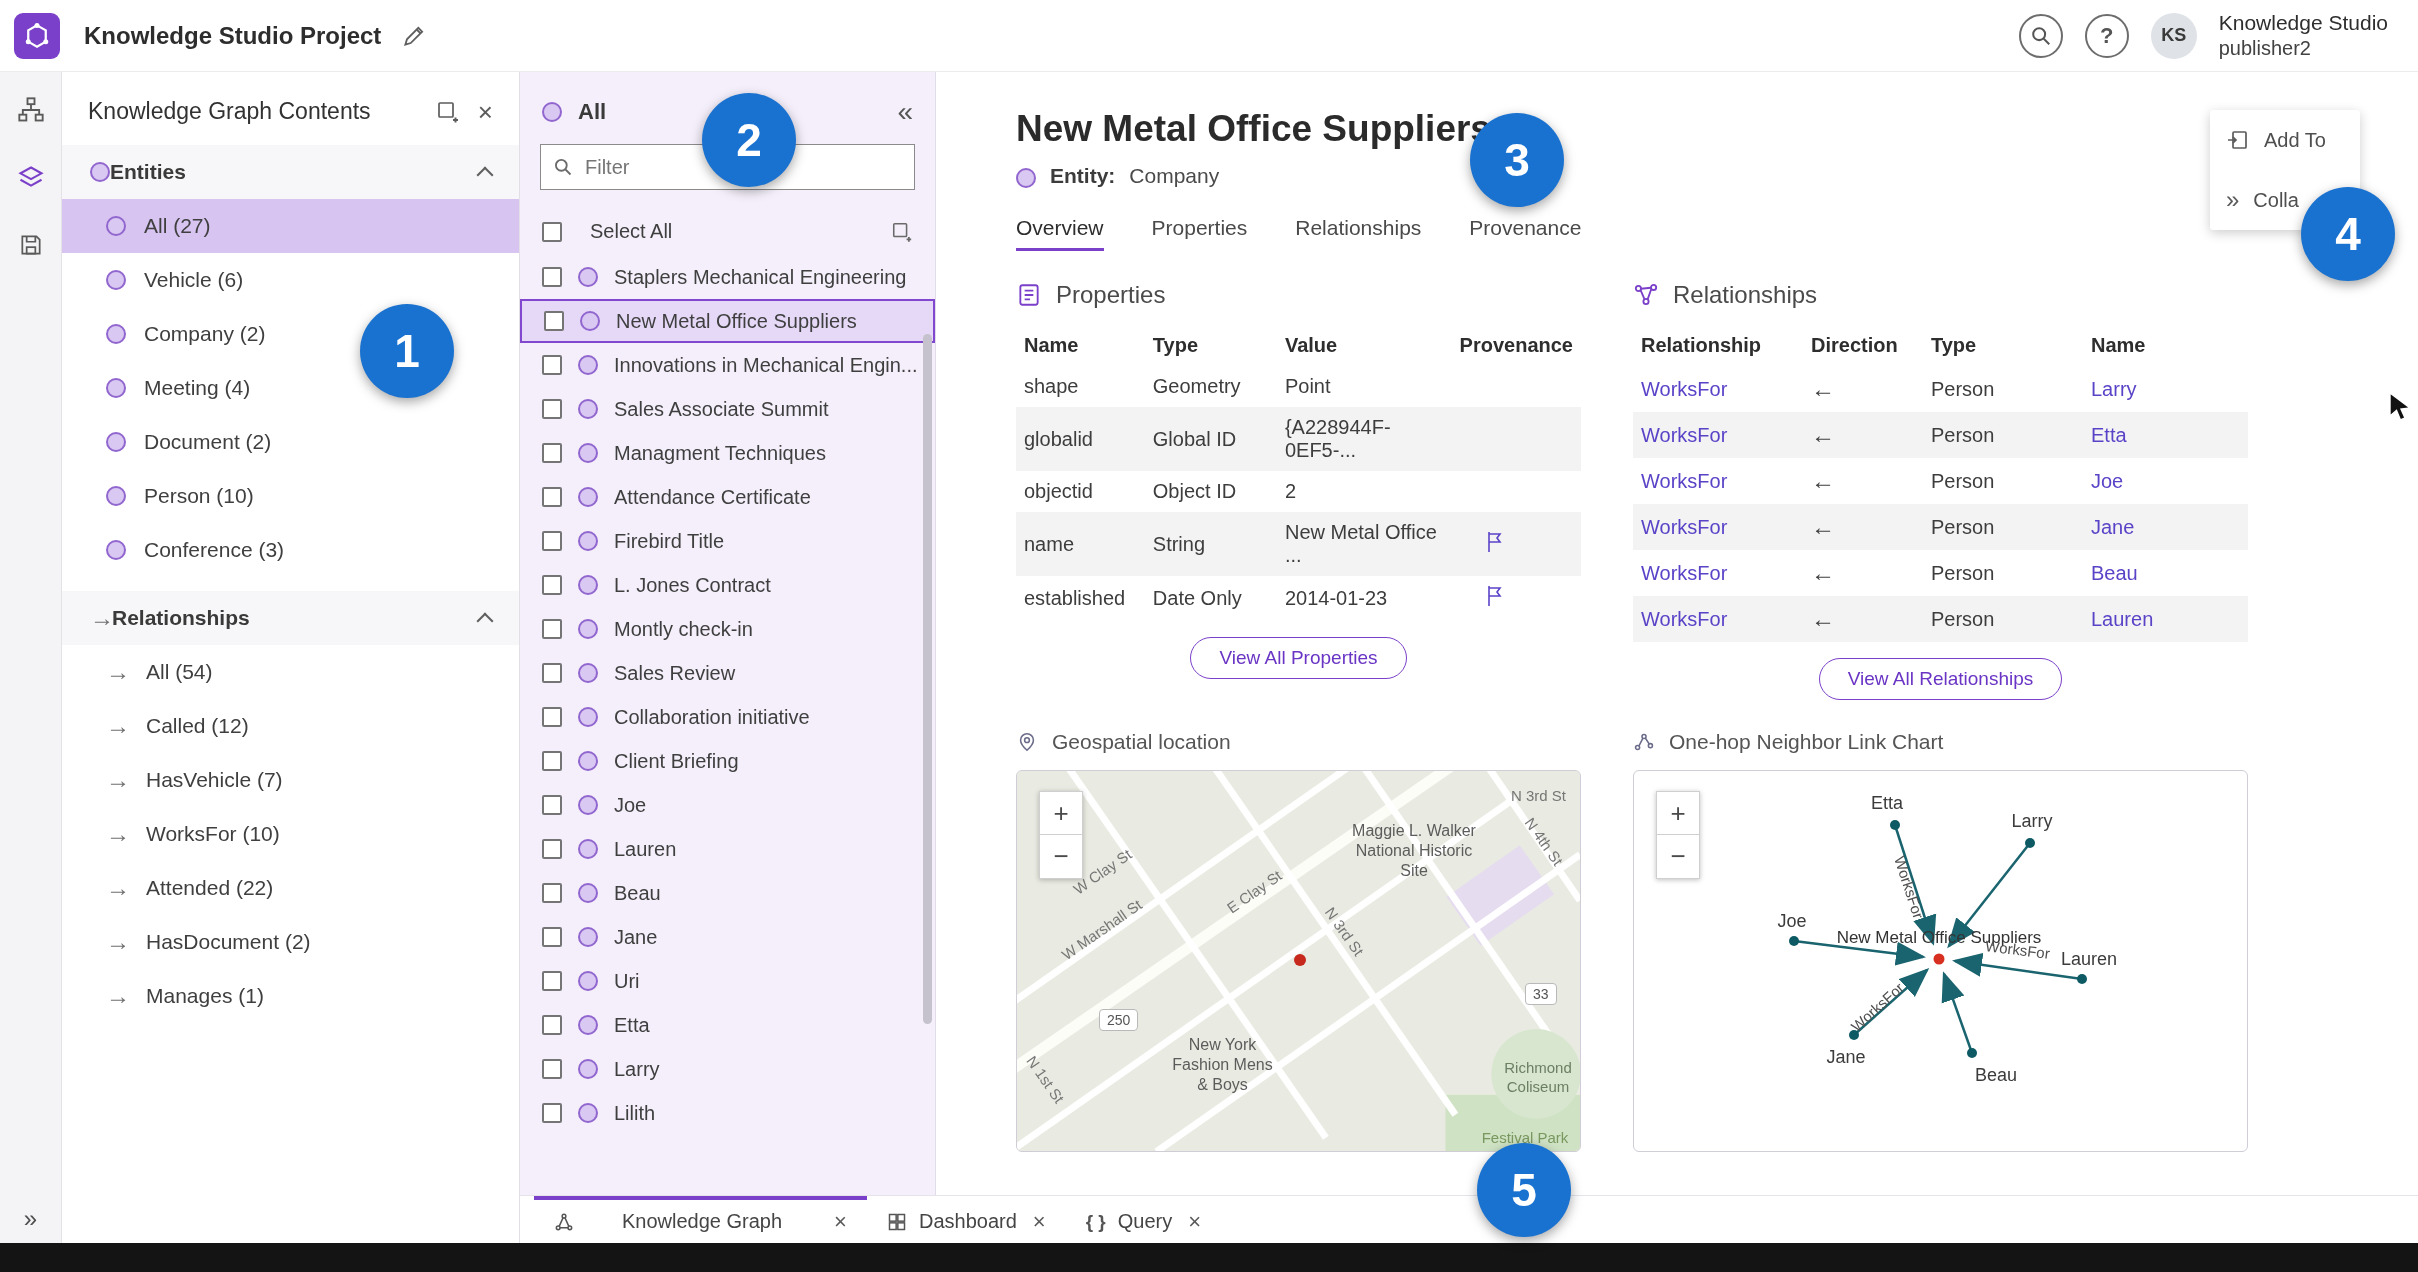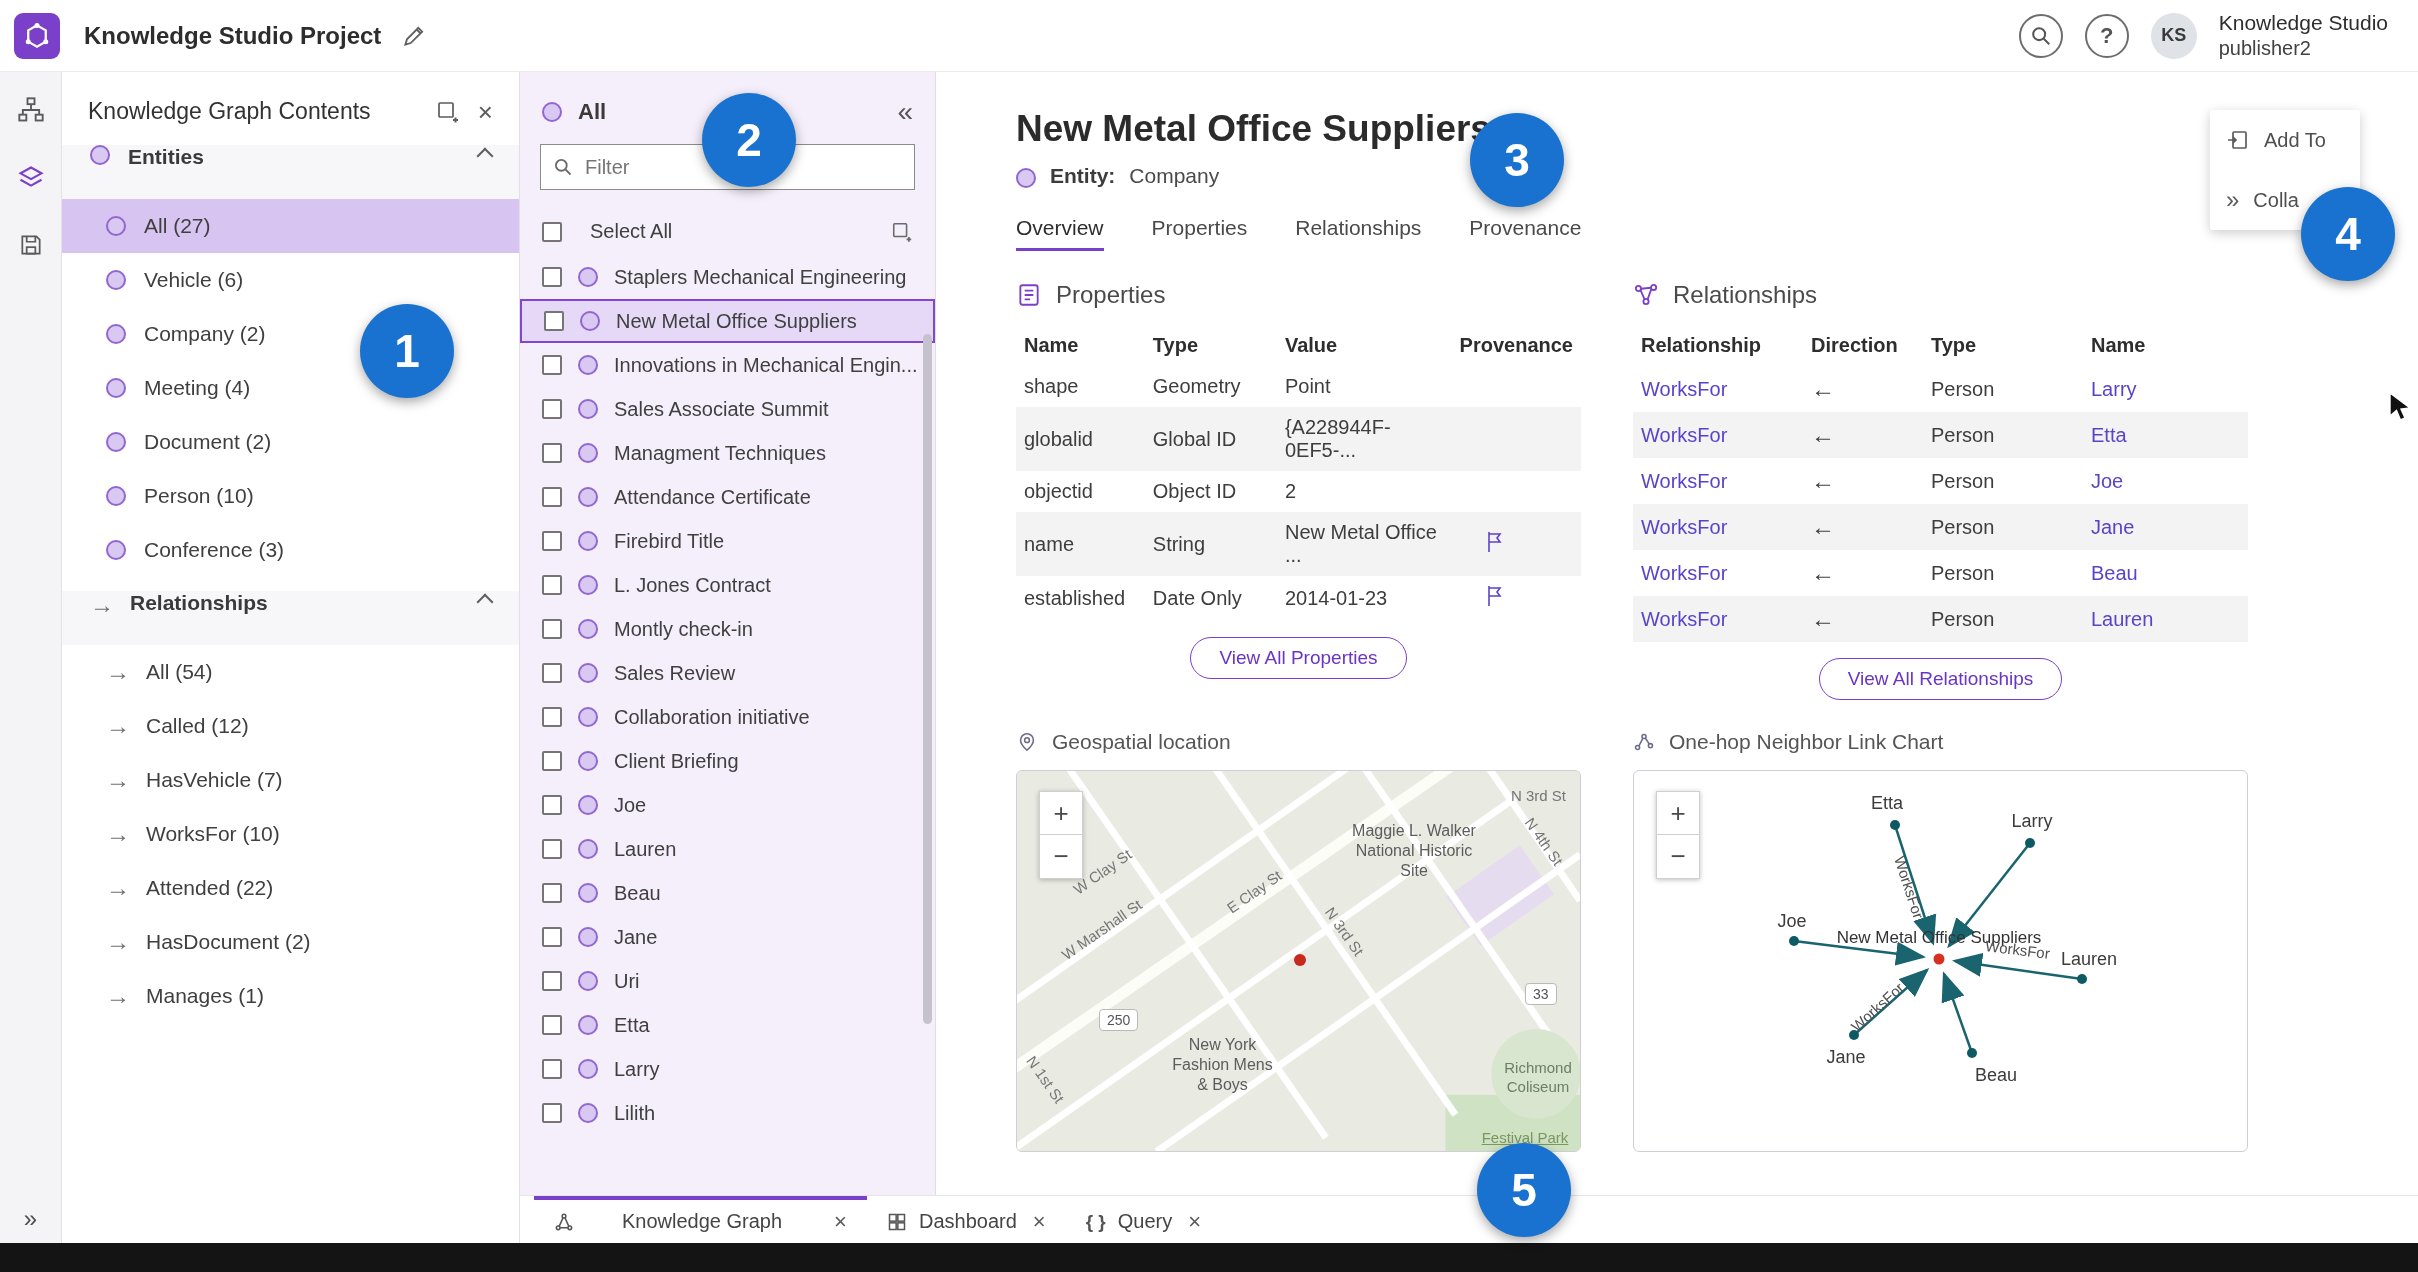--- a/index.html
+++ b/index.html
@@ -33,21 +33,21 @@
   .rail-bottom { position: absolute; bottom: 10px; left: 0; right: 0; text-align: center;
                  color: #4f4f4f; font-size: 24px; cursor: pointer; }
 
   
   .contents-panel { width: 458px; flex: 0 0 auto; background: #fff; border-right: 1px solid #e2e0e6;
                     display: flex; flex-direction: column; }
   .cp-header { display: flex; align-items: center; gap: 18px; padding: 26px 26px 20px 26px; }
   .cp-title { font-size: 23px; color: #323232; flex: 1; }
   .icon-btn { background: none; border: none; color: #5c5c5c; font-size: 26px; cursor: pointer;
               display: flex; align-items: center; line-height: 1; }
-  .section-row { display: flex; gap: 18px; height: 54px; padding: 0 28px;
+  .section-row { display: flex; align-items: center; height: 54px; padding: 0 28px;
                  background: #f7f6f8; font-size: 21px; font-weight: 700; color: #3a3a3a; cursor: pointer; }
   .chev-up { width: 12px; height: 12px; border-left: 2px solid #5f5f5f; border-top: 2px solid #5f5f5f;
              transform: rotate(45deg); margin-left: auto; margin-top: 5px; }
   .entity-dot { width: 20px; height: 20px; border-radius: 50%; background: #d9c8f2;
                 border: 2px solid #9166cf; flex: 0 0 auto; }
   .cp-item { display: flex; align-items: center; gap: 18px; height: 54px; padding: 0 28px 0 44px;
              font-size: 21px; color: #3f3f3f; cursor: pointer; }
   .cp-item.selected { background: #d7c4f1; }
   .rel-arrow { color: #6f6f6f; font-size: 24px; width: 22px; text-align: center; flex: 0 0 auto; }
 
@@ -621,21 +621,21 @@
                 <div class="map-label" style="left:494px;top:16px;">N 3rd St</div>
                 <div class="map-label" style="left:500px;top:62px;transform:rotate(55deg);">N 4th St</div>
                 <div class="map-label" style="left:52px;top:92px;transform:rotate(-35deg);">W Clay St</div>
                 <div class="map-label" style="left:206px;top:112px;transform:rotate(-35deg);">E Clay St</div>
                 <div class="map-label" style="left:38px;top:150px;transform:rotate(-35deg);">W Marshall St</div>
                 <div class="map-label" style="left:300px;top:152px;transform:rotate(55deg);">N 3rd St</div>
                 <div class="map-label" style="left:2px;top:300px;transform:rotate(55deg);">N 1st St</div>
                 <div class="place" style="left:330px;top:50px;width:134px;">Maggie L. Walker National Historic Site</div>
                 <div class="place" style="left:148px;top:264px;width:115px;">New York Fashion Mens &amp; Boys</div>
                 <div class="place" style="left:480px;top:288px;width:82px;font-size:15px;color:#6b7f63;">Richmond Coliseum</div>
-                <div class="place green-label" style="left:458px;top:358px;width:100px;font-size:15px;text-decoration:underline;">Festival Park</div>
+                <div class="place green-label" style="left:458px;top:358px;width:100px;font-size:15px;">Festival Park</div>
                 <div class="shield" style="left:82px;top:238px;">250</div>
                 <div class="shield" style="left:508px;top:212px;">33</div>
                 <div class="red-marker" style="left:277px;top:183px;"></div>
               </div>
             </div>
 
             <div>
               <div class="section-head" style="font-size:21px;color:#555;">
                 <svg width="22" height="22" viewBox="0 0 24 24" fill="none" stroke="#6b6b8a" stroke-width="1.7">
                   <circle cx="5" cy="18" r="2.2"></circle>

